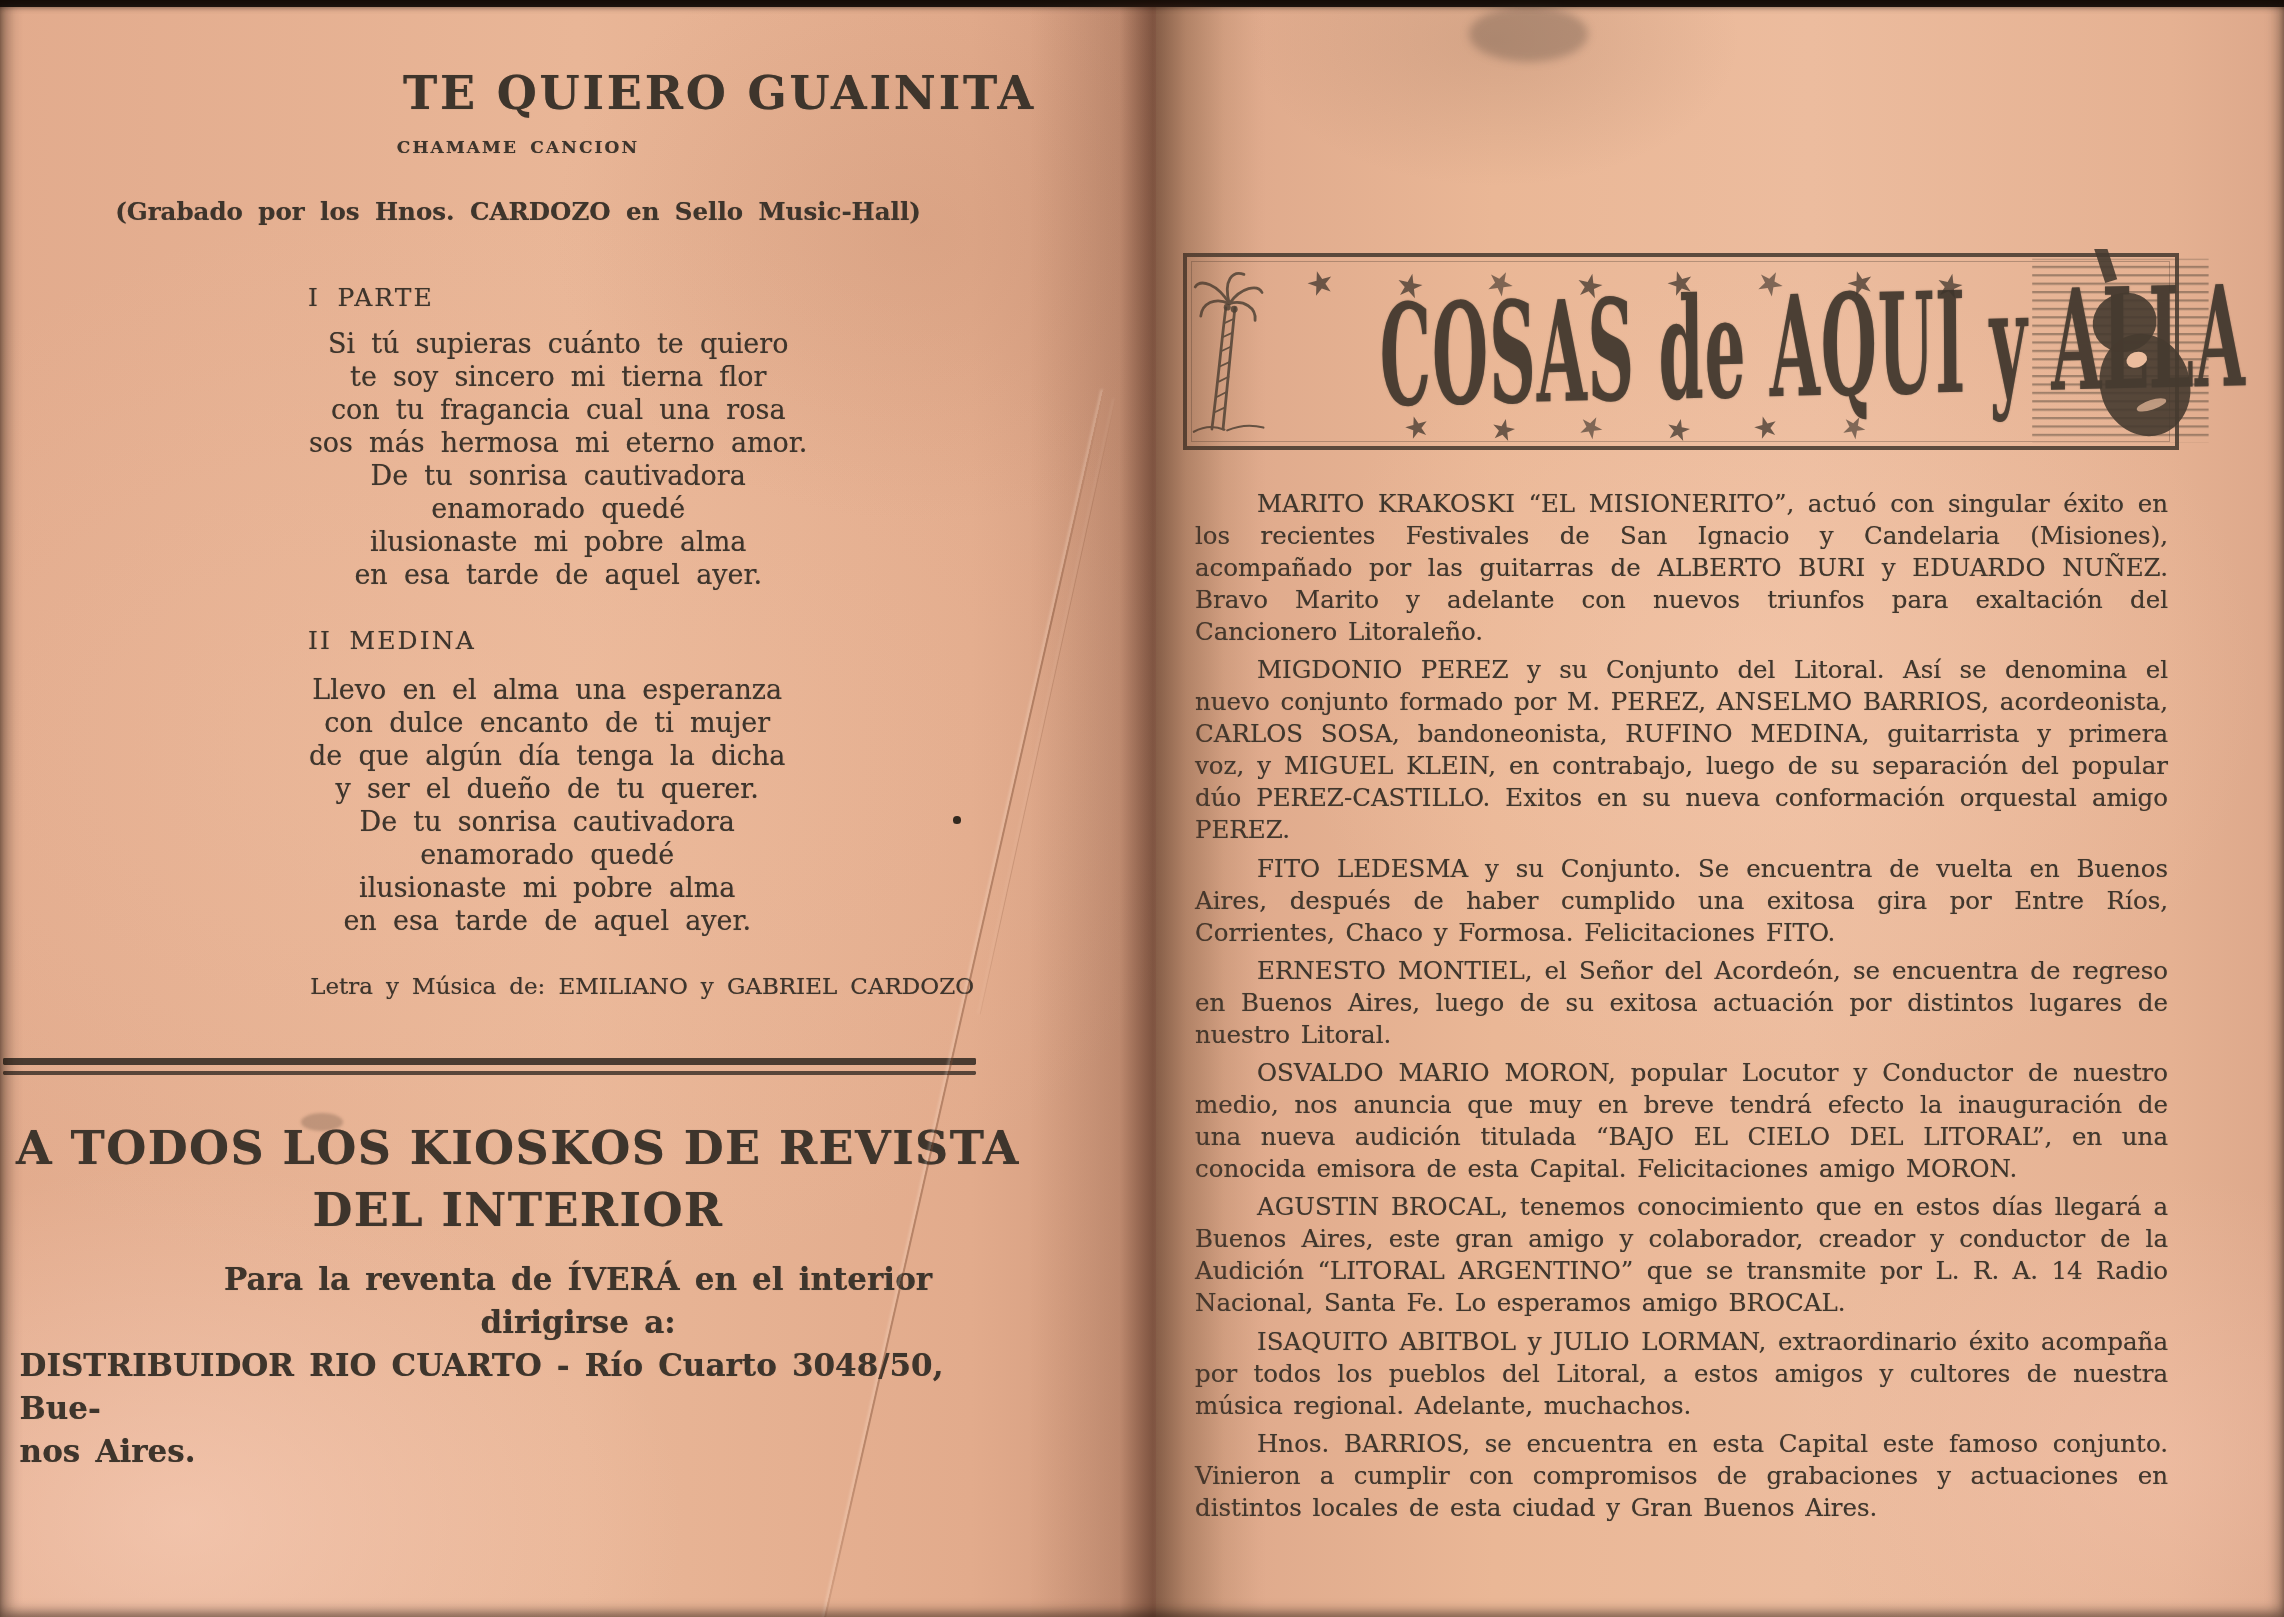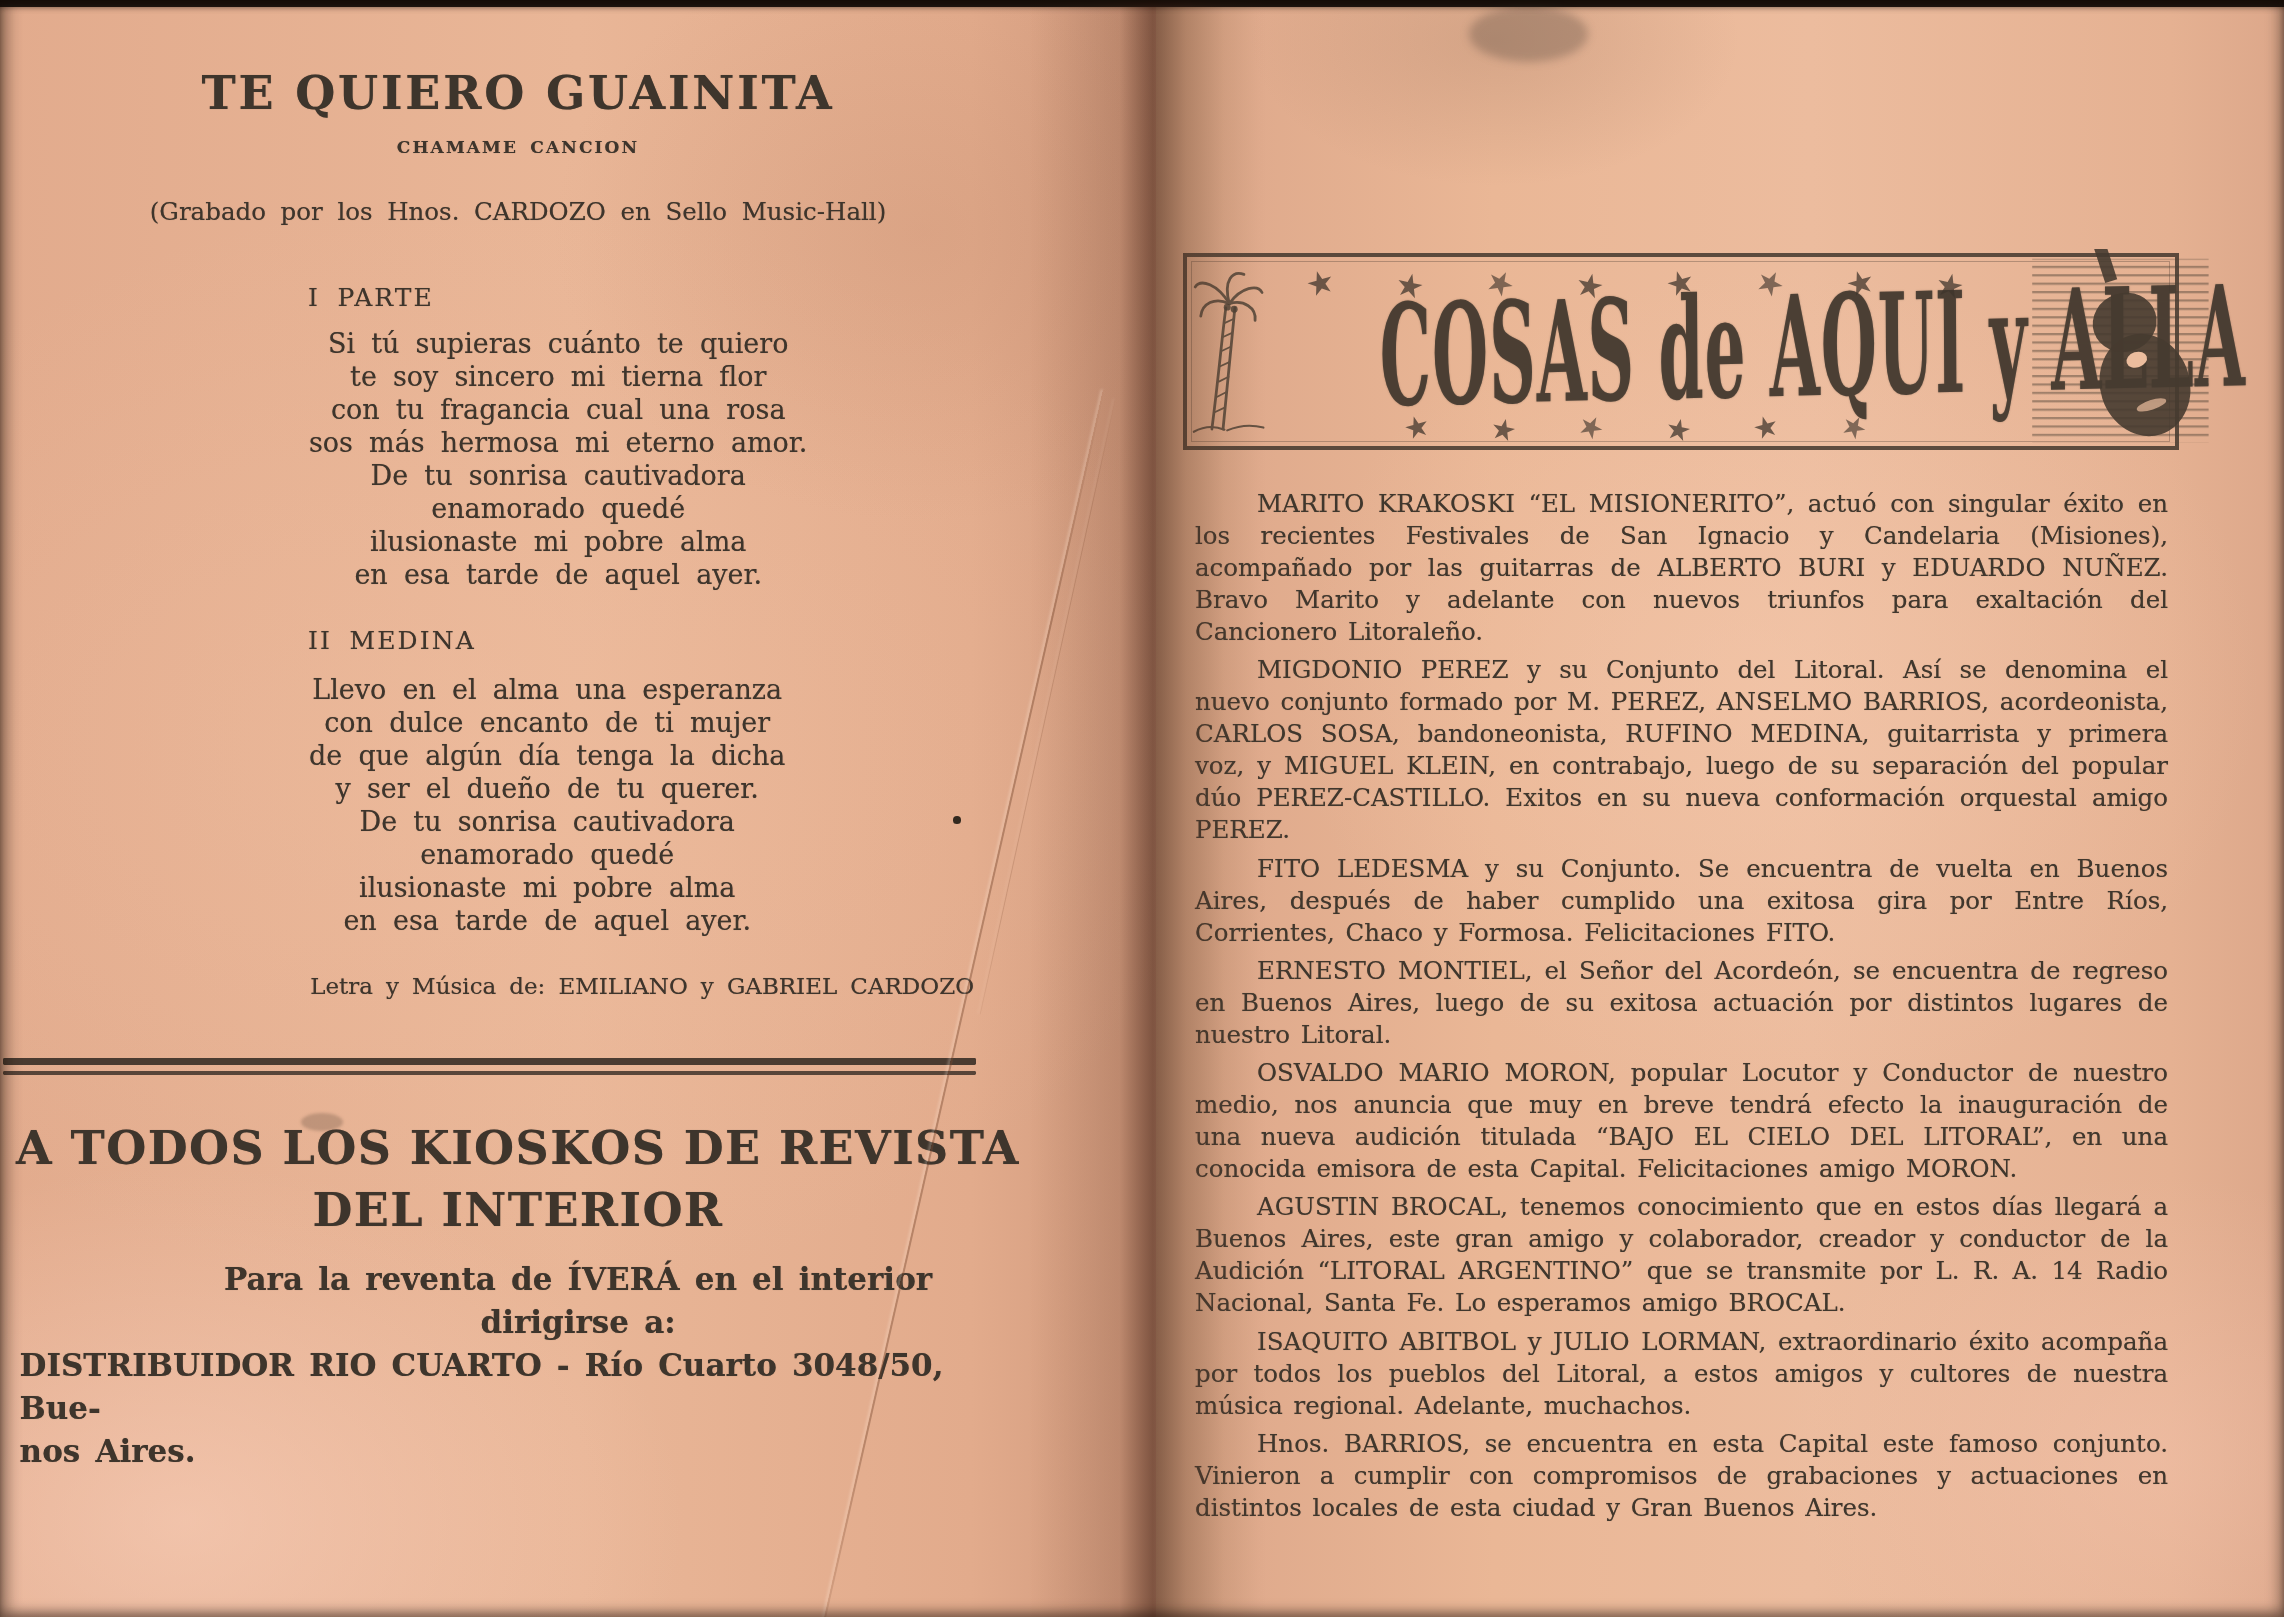--- a/index.html
+++ b/index.html
@@ -23,23 +23,23 @@
       rgba(66,34,22,.52) 52%, rgba(95,54,36,.26) 66%, rgba(120,72,50,.08) 82%, rgba(90,50,34,0) 100%);}
   .scan::after{content:"";position:absolute;inset:0;z-index:40;pointer-events:none;
     box-shadow:inset 0 8.4px 7px -2.8px rgba(18,10,6,.75), inset 0 -7px 11.2px rgba(25,14,8,.35),
                inset 9.8px 0 12.6px rgba(25,14,8,.28), inset -8.4px 0 11.2px rgba(25,14,8,.2);}
 
   .ink{color:#3e352c;text-shadow:0 0 0.7px rgba(58,47,38,.55);}
   .abs{position:absolute;}
 
   
   .lp-inner{position:absolute;left:0;top:0;width:1036px;height:100%;}
-  .song-title{top:59px;width:100%;text-align:center;font-size:46px;font-weight:bold;letter-spacing:2.8px;}
+  .song-title{top:59px;width:100%;text-align:right;font-size:46px;font-weight:bold;letter-spacing:2.8px;}
   .song-subtitle{top:130px;width:100%;text-align:center;font-size:17px;font-weight:bold;letter-spacing:2.1px;word-spacing:.25em;}
-  .recording-note{top:190px;width:100%;text-align:center;font-size:24.5px;font-weight:normal;word-spacing:.28em;}
+  .recording-note{top:190px;width:100%;text-align:center;font-size:24.5px;font-weight:bold;word-spacing:.28em;}
   .parte{font-size:25px;letter-spacing:2.1px;word-spacing:.3em;left:308px;width:420px;text-align:left;}
   .parte-1{top:276px;} .parte-2{top:619px;}
   .stanza{left:309px;font-size:27px;line-height:33px;word-spacing:.28em;text-align:center;}
   .stanza-1{top:320px;} .stanza-2{top:666px;}
   .authors-credit{top:966px;right:62px;font-size:23px;font-weight:normal;word-spacing:.25em;}
   .double-rule{top:1051px;left:2.8px;width:973px;}
   .double-rule .r1{height:7px;background:rgba(52,43,35,.88);border-radius:1.4px;}
   .double-rule .r2{height:4.2px;margin-top:5.6px;background:rgba(52,43,35,.8);border-radius:1.4px;}
   .kiosk-heading{top:1110px;left:0;width:1036px;text-align:center;font-size:46px;line-height:62px;
                  font-weight:bold;letter-spacing:1.4px;}

